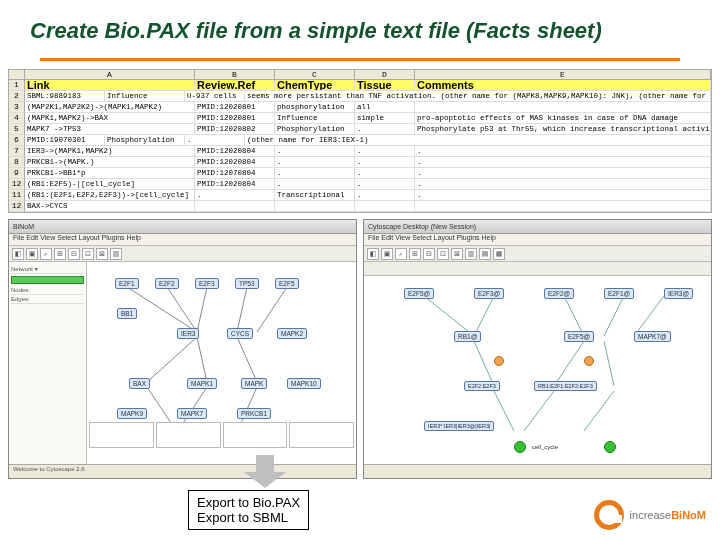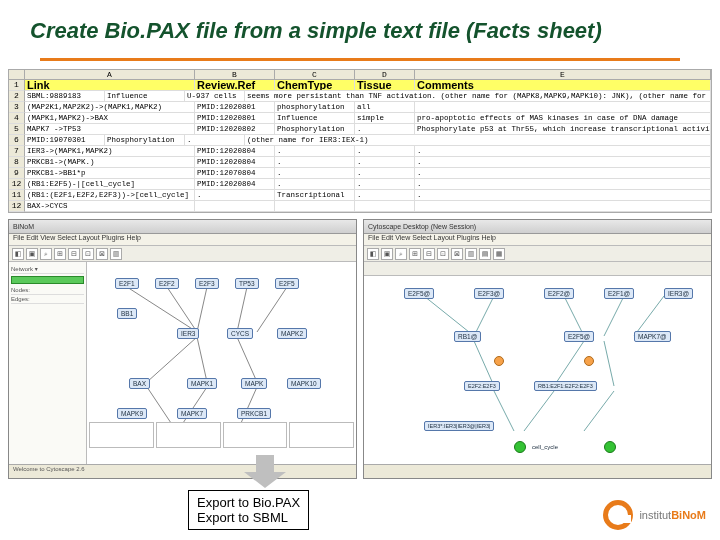--- a/index.html
+++ b/index.html
@@ -279,14 +279,14 @@
   <div class="arrow-head"></div>
 </div>
 
 <div class="export-box">
   <div>Export to Bio.PAX</div>
   <div>Export to SBML</div>
 </div>
 
 <div class="logo">
   <div class="logo-ring"></div>
-  <div class="logo-text"><span>institut</span><b>BiNoM</b></div>
+  <div class="logo-text"><span>increase</span><b>BiNoM</b></div>
 </div>
 
 </body></html>

